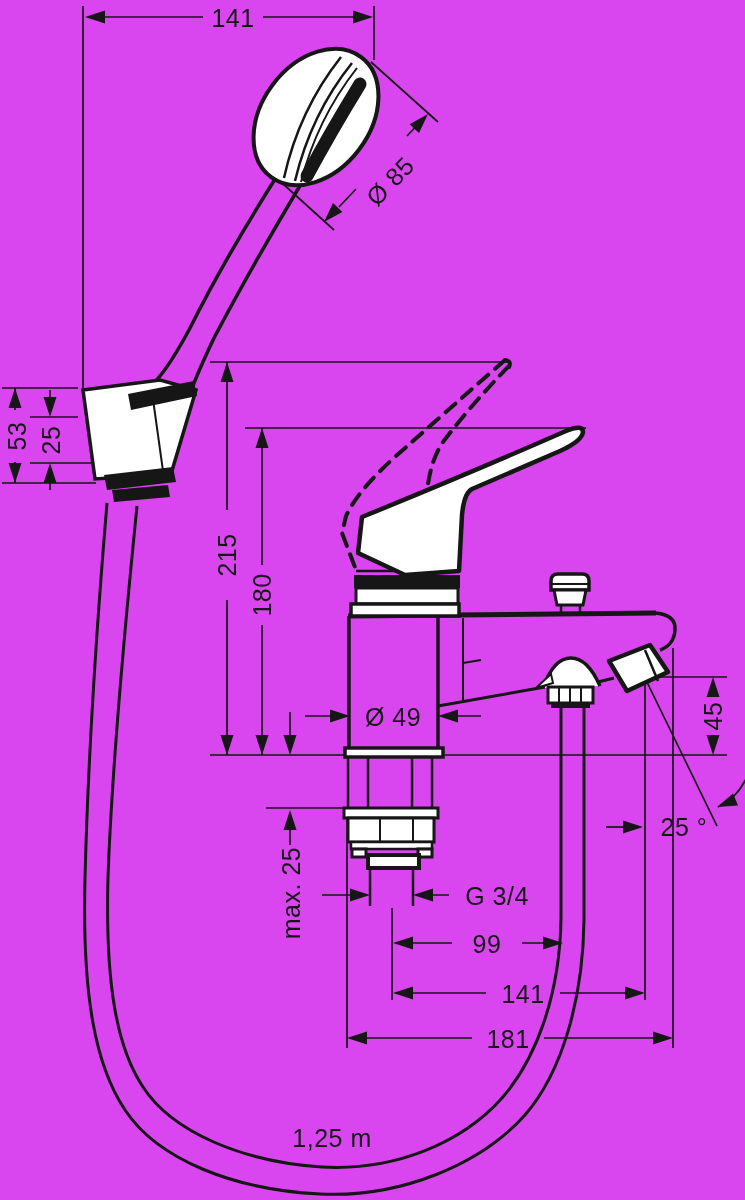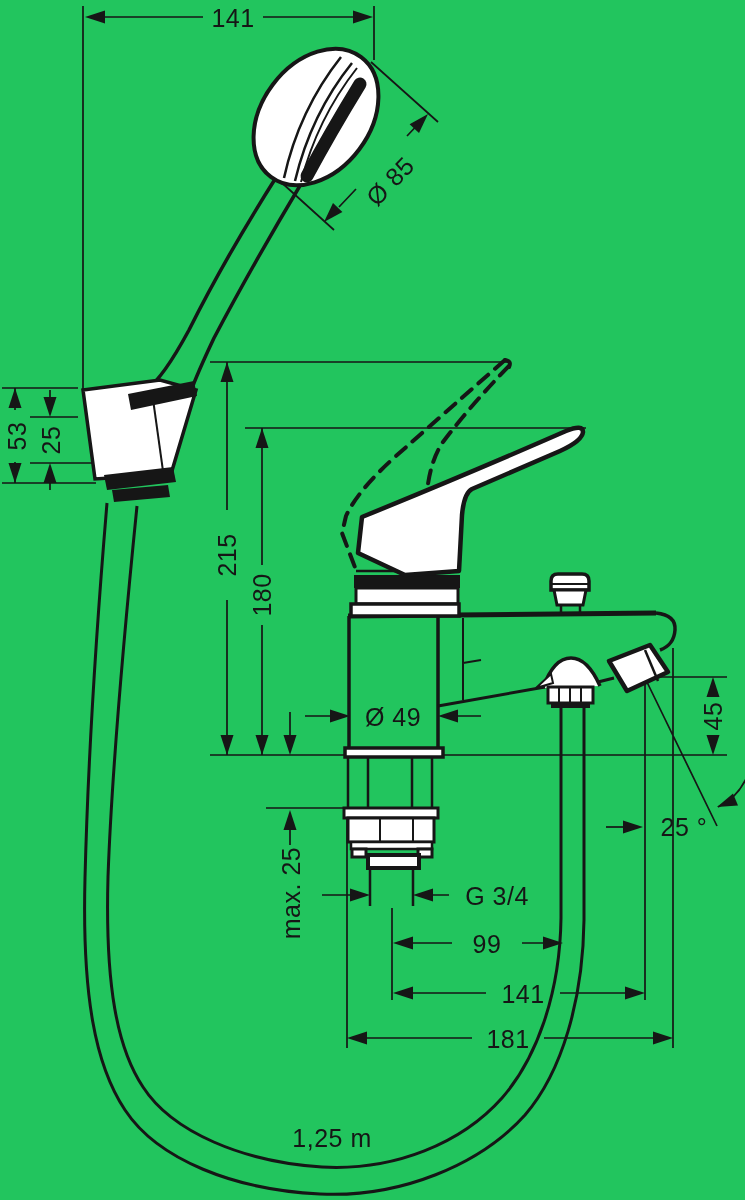--- a/index.html
+++ b/index.html
@@ -1,16 +1,16 @@
 <!DOCTYPE html>
 <html><head>
 <meta charset="utf-8">
 <style>
   html,body{margin:0;padding:0;background:#ffffff;}
-  .stage{position:relative;width:745px;height:1200px;background:#22c55e;overflow:hidden;
+  .stage{position:relative;width:745px;height:1200px;background:#d946ef;overflow:hidden;
          font-family:"Liberation Sans", sans-serif;}
   svg{display:block;}
   .dl{stroke:#161616;stroke-width:1.7;fill:none;}
   .ah{fill:#161616;stroke:none;}
   .t{font-family:"Liberation Sans", sans-serif;font-size:25px;fill:#161616;
      text-anchor:middle;dominant-baseline:central;letter-spacing:0.5px;}
   .o2{stroke:#161616;stroke-width:2;fill:none;}
   .o25{stroke:#161616;stroke-width:2.5;fill:none;}
   .o3{stroke:#161616;stroke-width:3;fill:none;}
   .o35{stroke:#161616;stroke-width:3.5;fill:none;}

